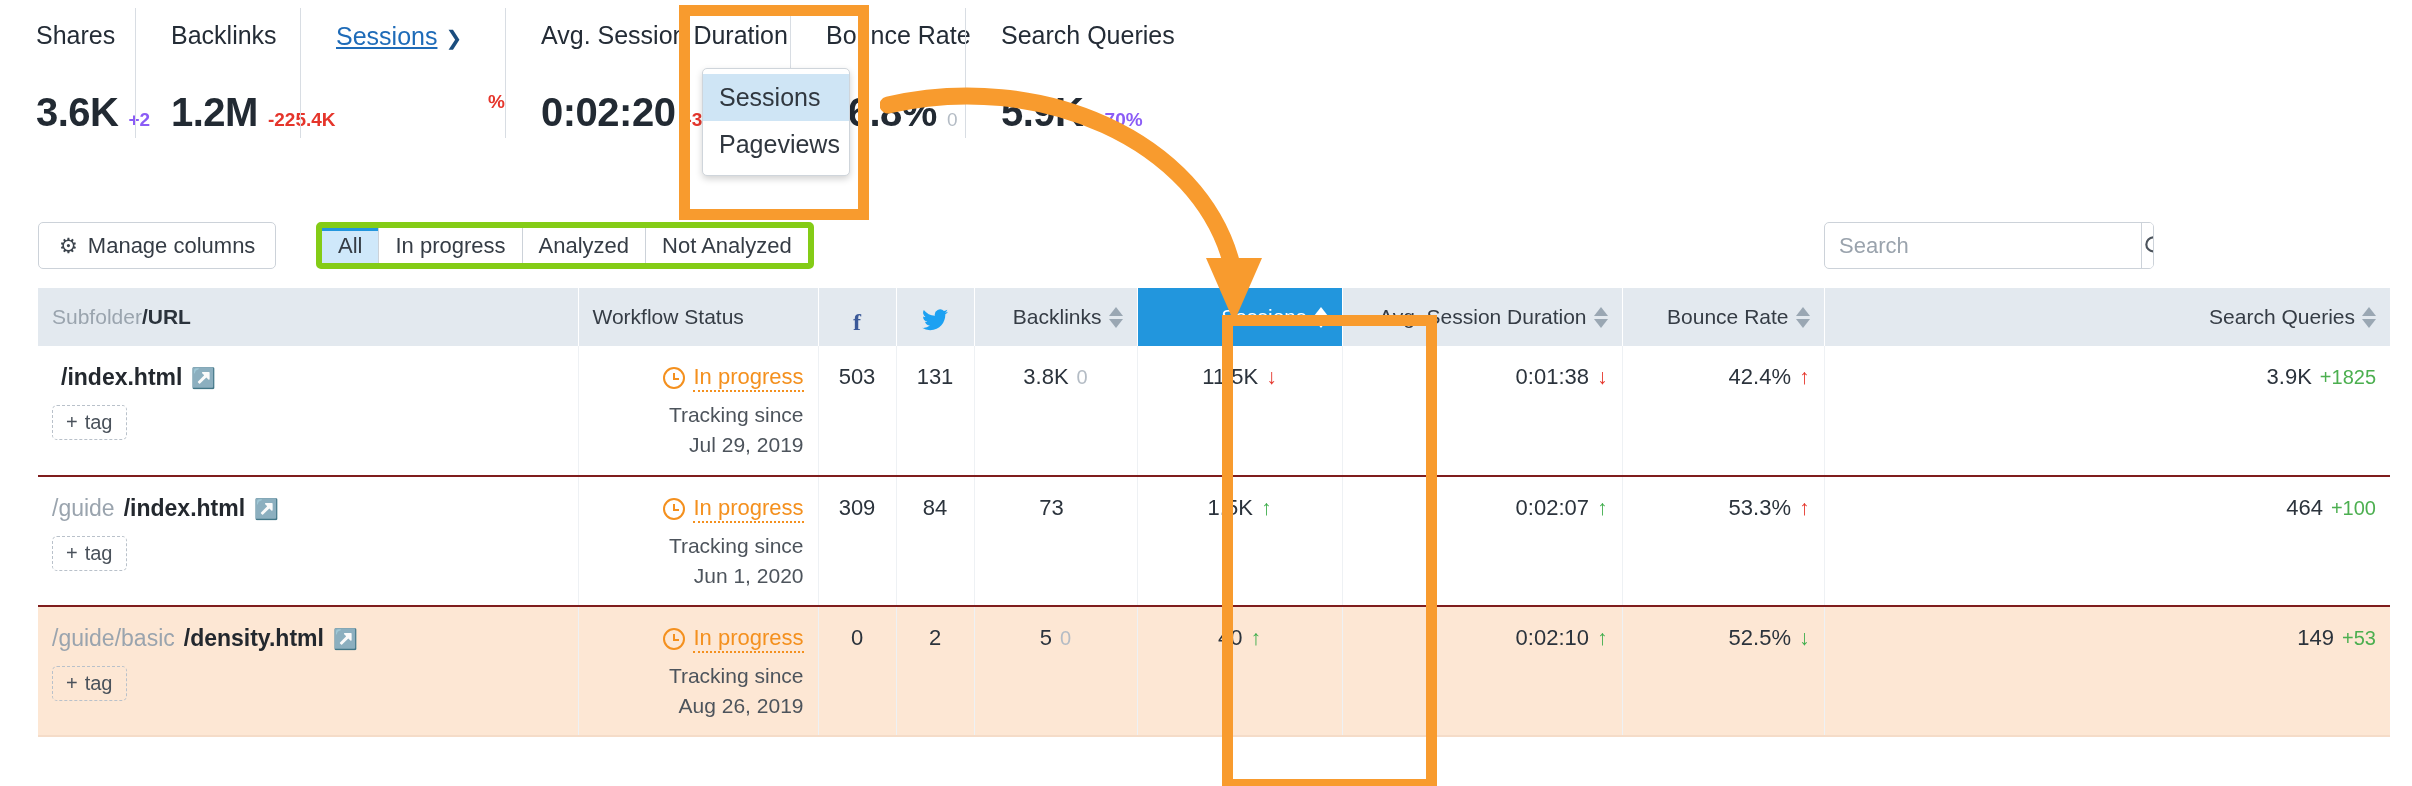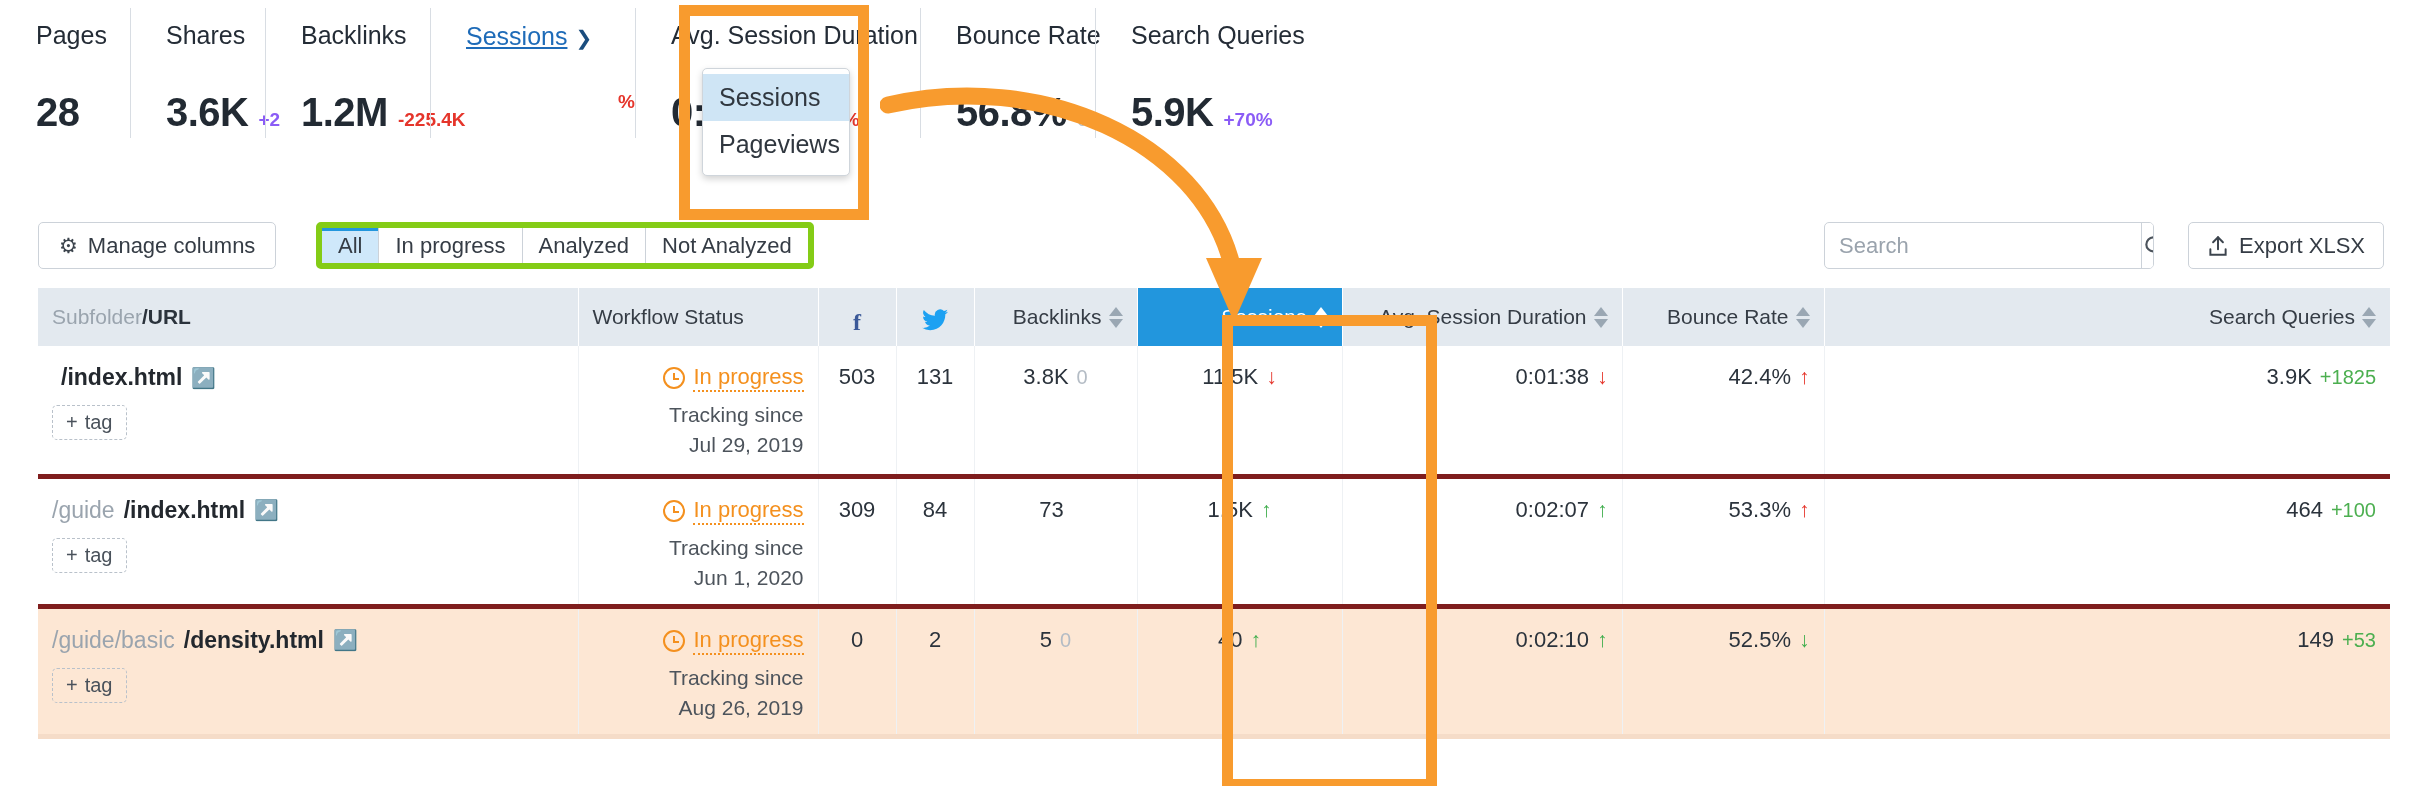--- a/index.html
+++ b/index.html
@@ -278,21 +278,21 @@
 
   .subfolder-muted { color: #9aa4ae; }
   .subfolder-strong { color: #2b333c; font-weight: 700; }
 
   td.cell {
     height: 130px;
     vertical-align: top;
     padding: 18px 14px 0 14px;
     font-size: 22px;
     color: #2b333c;
-    border-bottom: 5px solid #7f1d1d;
+    border-bottom: 2px solid #7f1d1d;
     border-left: 1px solid #eef1f4;
   }
   td.cell.first { border-left: none; }
   tr.row-hl td.cell { background: #fde7d4; border-bottom-color: #f5dcc8; }
 
   .url-line {
     display: flex; align-items: center; gap: 9px;
     font-size: 23px;
     white-space: nowrap;
   }
@@ -373,28 +373,20 @@
   col.c-br    { width: 202px; }
   col.c-sq    { width: 566px; }
 </style>
 </head>
 <body>
 
 <div id="page">
 
   <div class="kpi-strip">
 
-    <div class="kpi kpi-pages">
-      <div class="kpi-inner">
-        <div class="kpi-label">Pages</div>
-        <div class="kpi-valrow">
-          <span class="kpi-value">28</span>
-        </div>
-      </div>
-    </div>
 
     <div class="kpi kpi-shares">
       <div class="kpi-inner">
         <div class="kpi-label">Shares</div>
         <div class="kpi-valrow">
           <span class="kpi-value">3.6K</span>
           <span class="kpi-delta delta-up">+2</span>
         </div>
       </div>
     </div>
@@ -473,28 +465,20 @@
     <div class="search-wrap">
       <input class="search-input" type="text" placeholder="Search" style="">
       <div class="search-btn">
         <svg width="26" height="26" viewBox="0 0 24 24" fill="none" stroke="#4b535c" stroke-width="2">
           <circle cx="10.5" cy="10.5" r="6.5"></circle>
           <line x1="15.5" y1="15.5" x2="21" y2="21" stroke-linecap="round"></line>
         </svg>
       </div>
     </div>
 
-    <div class="btn btn-export">
-      <svg width="22" height="24" viewBox="0 0 20 22" fill="none" stroke="#3c444d" stroke-width="1.8">
-        <path d="M10 14 V3" stroke-linecap="round"></path>
-        <path d="M5.5 7.5 L10 3 L14.5 7.5" stroke-linecap="round" stroke-linejoin="round"></path>
-        <path d="M3 14 V19 H17 V14" stroke-linecap="round"></path>
-      </svg>
-      <span>Export XLSX</span>
-    </div>
   </div>
 
   <table class="table">
     <colgroup>
       <col class="c-url">
         <col class="c-wf">
         <col class="c-fb">
         <col class="c-tw">
       <col class="c-bl">
         <col class="c-ses">

